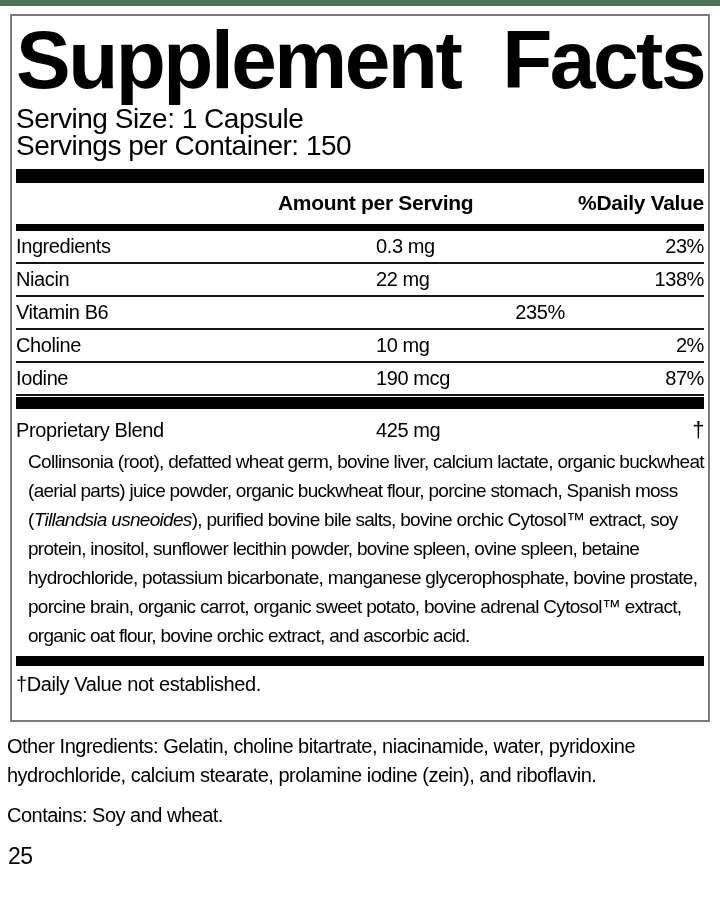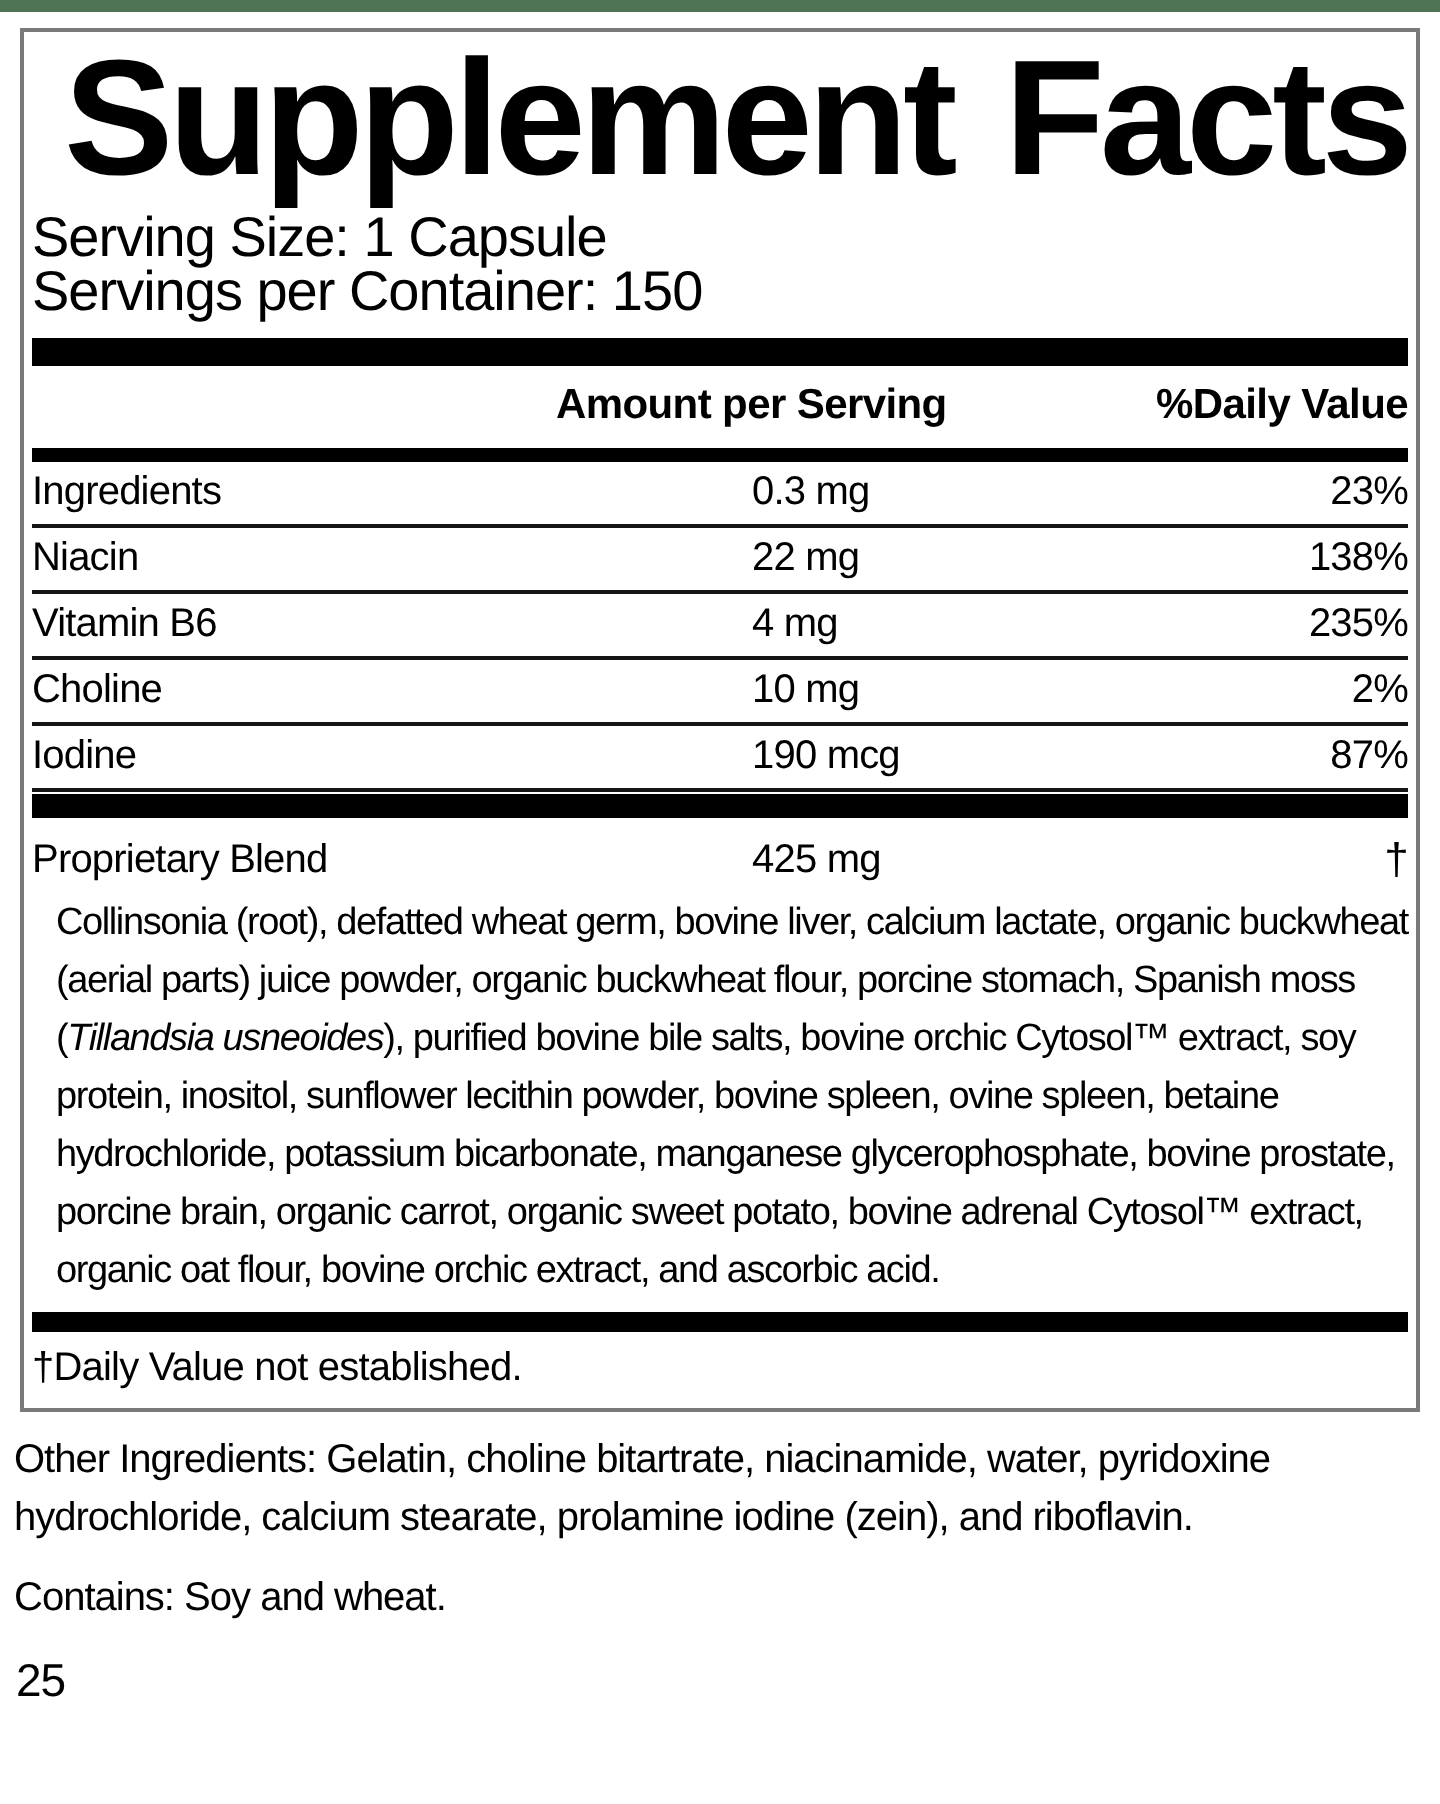--- a/index.html
+++ b/index.html
@@ -29,21 +29,20 @@
   .title-row {
     display: flex;
     justify-content: space-between;
     align-items: baseline;
     font-weight: bold;
     font-size: 82px;
     letter-spacing: -2.5px;
     line-height: 84px;
     margin-top: 2px;
     white-space: nowrap;
-    margin-left: 16px;
   }
   .serving-block {
     font-size: 28px;
     letter-spacing: -0.5px;
     line-height: 27px;
     margin-top: 3px;
   }
   .bar { background: #000; }
   .bar-head      { height: 14px; margin-top: 10px; }
   .bar-subhead   { height: 7px; }
@@ -81,21 +80,21 @@
   .blend-desc {
     padding: 4px 0 0 12px;
     font-size: 19px;
     letter-spacing: -0.7px;
     line-height: 29px;
   }
   .italic { font-style: italic; }
   .footnote-row {
     font-size: 20px;
     letter-spacing: -0.4px;
-    padding: 7px 0 8px 0;
+    padding: 7px 0 24px 0;
   }
   .other-ingredients {
     margin: 10px 8px 0 7px;
     font-size: 20px;
     letter-spacing: -0.5px;
     line-height: 29px;
   }
   .contains-line {
     margin: 14px 0 0 7px;
     font-size: 20px;
@@ -139,21 +138,20 @@
     <span>0.3 mg</span>
     <span class="dv">23%</span>
   </div>
   <div class="nutrient-row">
     <span>Niacin</span>
     <span>22 mg</span>
     <span class="dv">138%</span>
   </div>
   <div class="nutrient-row">
     <span>Vitamin B6</span>
-    <span>4 mg</span>
     <span class="dv">235%</span>
   </div>
   <div class="nutrient-row">
     <span>Choline</span>
     <span>10 mg</span>
     <span class="dv">2%</span>
   </div>
   <div class="nutrient-row">
     <span>Iodine</span>
     <span>190 mcg</span>

